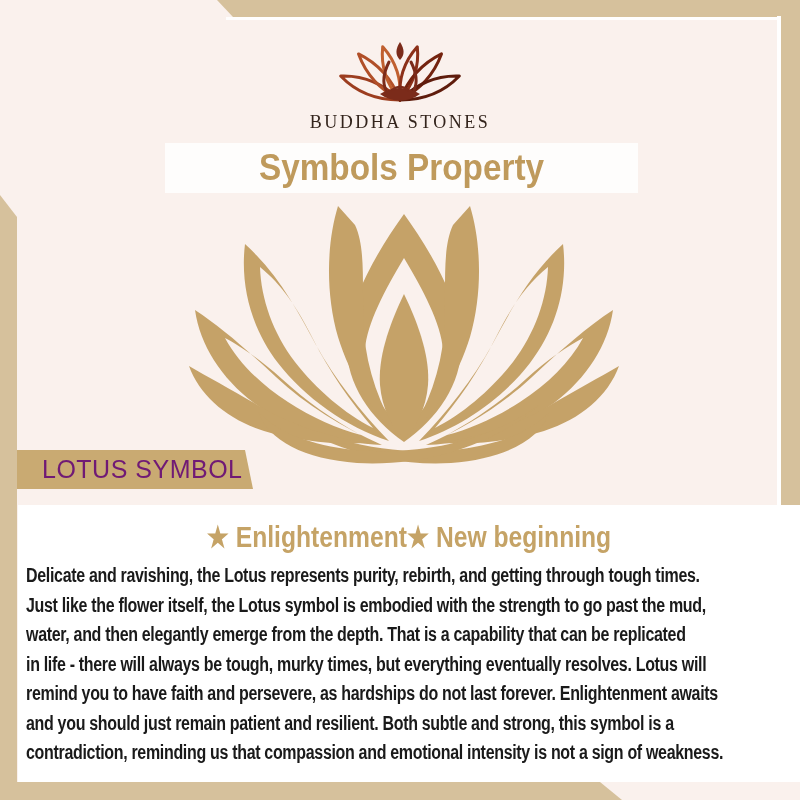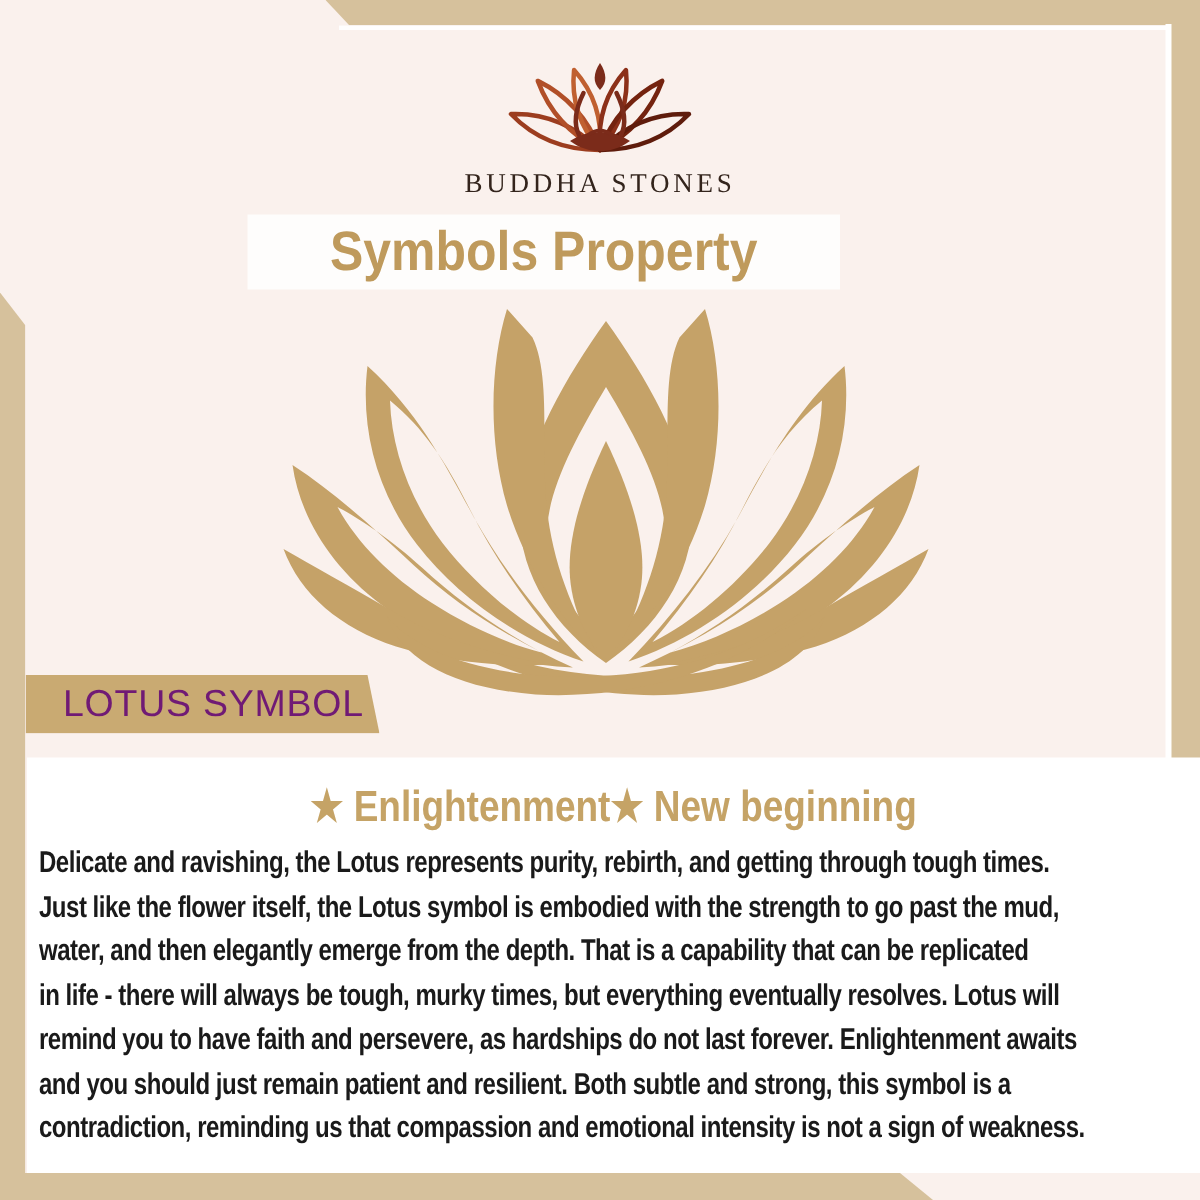--- a/index.html
+++ b/index.html
@@ -15,21 +15,21 @@
   .left-strip{position:absolute;left:0;top:195px;width:17px;height:605px;background:#d6c19c;
     clip-path:polygon(0 0,100% 22px,100% 100%,0 100%);}
   .bottom-band{position:absolute;left:0;top:782px;width:630px;height:18px;background:#d6c19c;
     clip-path:polygon(0 0,600px 0,622px 100%,0 100%);}
   .right-ribbon{position:absolute;left:775px;top:16px;width:25px;height:580px;}
   
   .logo-figure{position:absolute;left:322px;top:10px;width:156px;height:100px;}
   .brand-name{position:absolute;left:0;top:112px;width:800px;text-align:center;
     font-family:"Liberation Serif",serif;font-size:18px;letter-spacing:2.5px;color:#33241c;}
   
-  .title-band{position:absolute;left:165px;top:143px;width:395px;height:50px;background:#fefdfc;}
+  .title-band{position:absolute;left:165px;top:143px;width:473px;height:50px;background:#fefdfc;}
   .title-text{width:100%;text-align:center;line-height:50px;font-size:37px;font-weight:bold;
     color:#bf9a5c;transform:scaleX(.9);transform-origin:center;white-space:nowrap;}
   
   .hero-lotus{position:absolute;left:181px;top:200px;width:446px;height:268px;}
   
   .section-banner{position:absolute;left:17px;top:450px;width:240px;height:39px;background:#c9aa72;
     clip-path:polygon(0 0,228px 0,236px 100%,0 100%);}
   .section-banner-text{color:#701a75;font-size:25px;font-weight:400;letter-spacing:.5px;
     line-height:39px;padding-left:25px;white-space:nowrap;}
   

